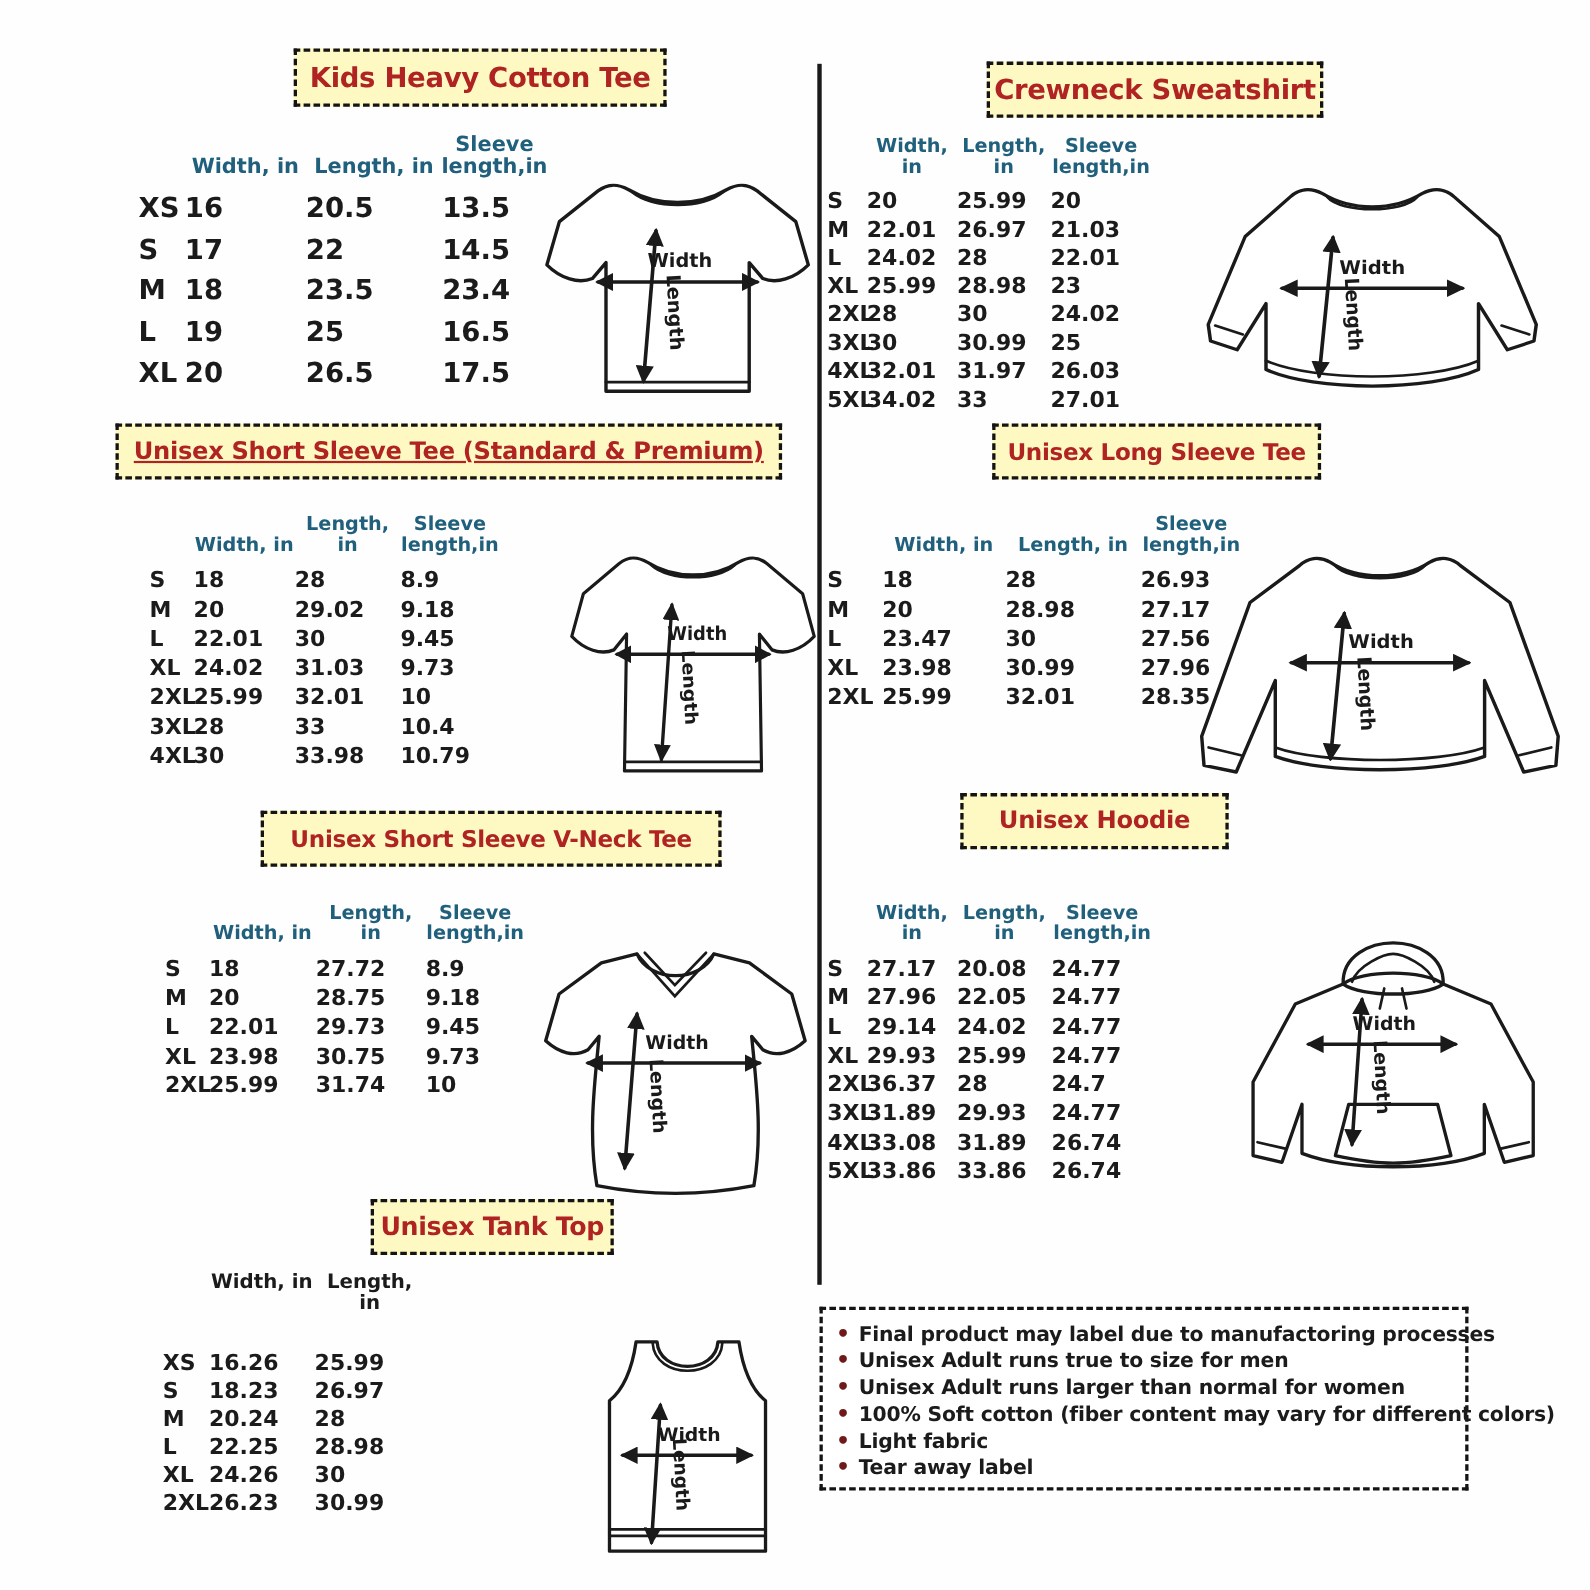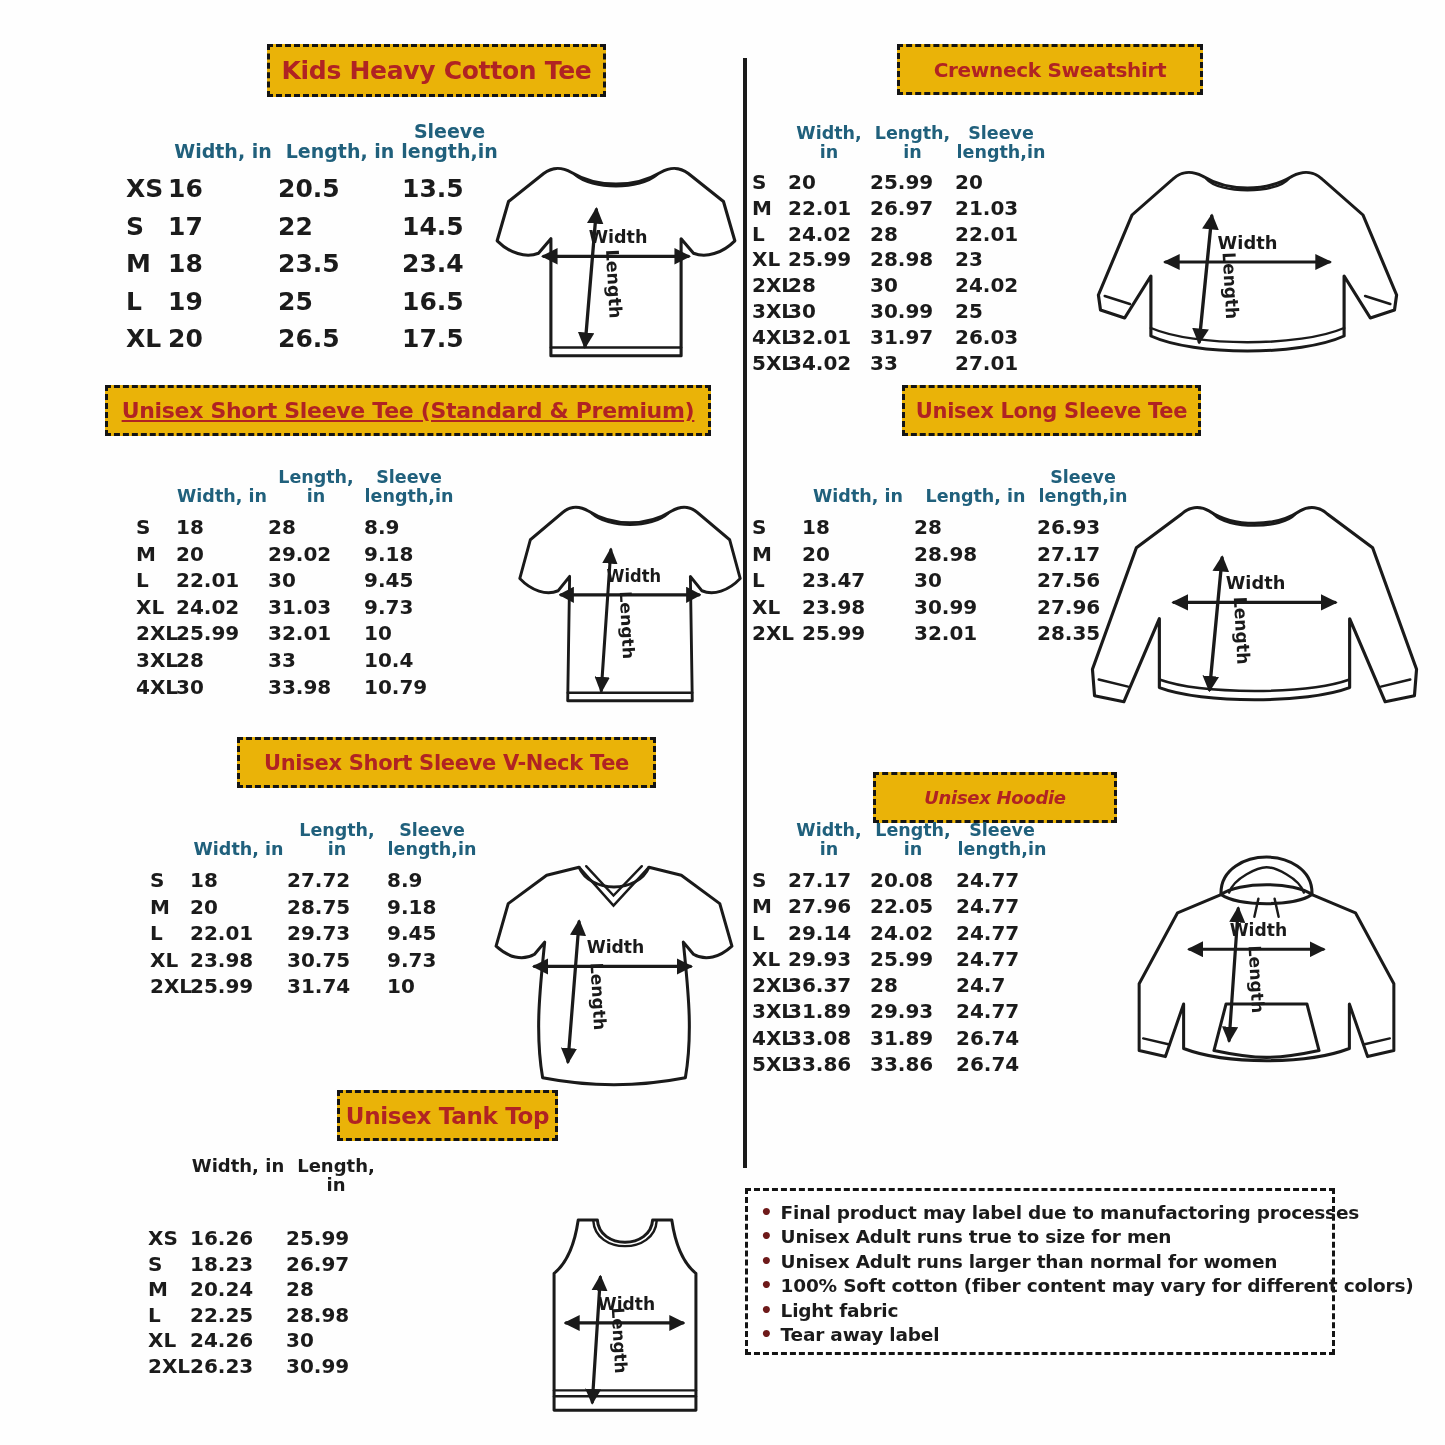--- a/index.html
+++ b/index.html
@@ -6,28 +6,28 @@
   #canvas{
     position:relative;width:1445px;height:1445px;background:#fefefe;overflow:hidden;
     font-family:"DejaVu Sans","Liberation Sans",sans-serif;font-weight:700;color:#1b1b1b;
   }
   .divider{position:absolute;left:743px;top:58px;width:4px;height:1110px;background:#1a1a1a;}
 
   
   .titlebox{
     position:absolute;border:3px dashed #141414;color:#b02323;
     display:flex;align-items:center;justify-content:center;white-space:nowrap;
-    letter-spacing:-0.3px;background:#eab308;
+    letter-spacing:-0.3px;background:#fef9c3;
   }
   .t-kids {left:267px;top:44px; width:333px;height:47px;font-size:25px;}
-  .t-crew {left:897px;top:44px; width:300px;height:45px;font-size:20px;}
+  .t-crew {left:897px;top:56px; width:300px;height:45px;font-size:25px;}
   .t-ss   {left:105px;top:385px;width:600px;height:45px;font-size:22px;text-decoration:underline;}
   .t-long {left:902px;top:385px;width:293px;height:45px;font-size:21px;}
   .t-vneck{left:237px;top:737px;width:413px;height:45px;font-size:21px;}
-  .t-hood {left:873px;top:772px;width:238px;height:45px;font-size:18px;font-style:italic;}
+  .t-hood {left:873px;top:721px;width:238px;height:45px;font-size:22px;}
   .t-tank {left:337px;top:1090px;width:215px;height:45px;font-size:23px;}
 
   
   .grid{position:absolute;display:grid;}
   .grid .th{
     color:#20607c;display:flex;align-items:flex-end;justify-content:center;
     text-align:center;line-height:1.08;padding-bottom:8px;font-size:17.5px;height:64px;
   }
   .grid .td{font-size:20px;white-space:nowrap;}
   .grid .td.size{}

